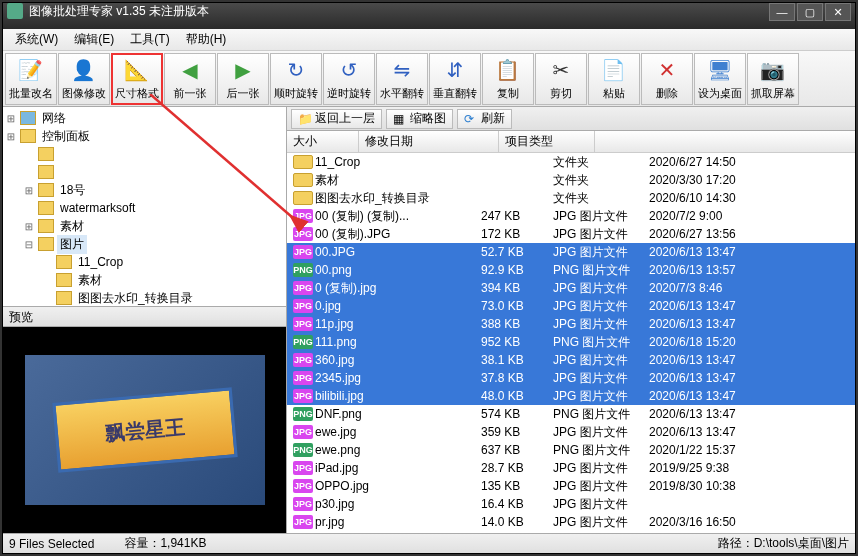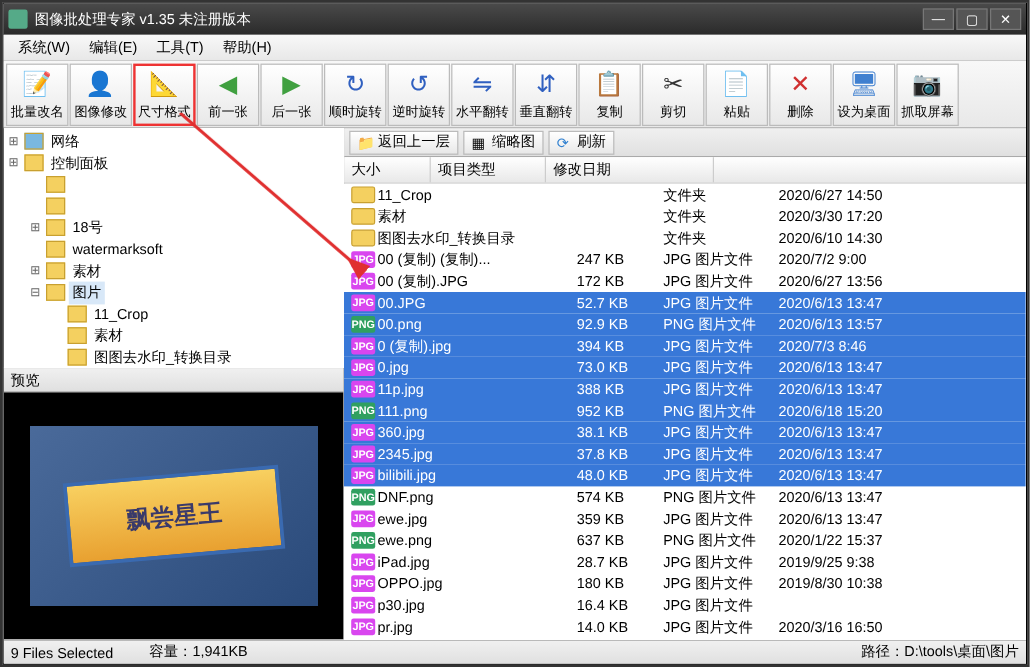--- a/index.html
+++ b/index.html
@@ -1,18 +1,18 @@
 <!DOCTYPE html>
 <html><head>
 <meta charset="utf-8">
 <style>
 *{margin:0;padding:0;box-sizing:border-box;font-family:"Microsoft YaHei",SimSun,sans-serif;font-size:12px}
 body{background:#333;width:858px;height:556px;overflow:hidden}
 .window{width:854px;height:552px;margin:2px;background:#fff;border:1px solid #000;display:flex;flex-direction:column}
-.titlebar{height:26px;background:linear-gradient(#4a4a4a,#2a2a2a);display:flex;align-items:center;padding:0 4px;color:#fff}
+.titlebar{height:26px;background:linear-gradient(#4a4a4a,#2a2a2a);display:flex;align-items:flex-start;padding:0 4px;color:#fff}
 .titlebar .icon{width:16px;height:16px;background:#5a8;border-radius:2px;margin-right:6px}
 .titlebar .title{flex:1;font-size:12px}
 .winbtns{display:flex;gap:2px}
 .winbtn{width:26px;height:18px;background:#555;color:#fff;display:flex;align-items:center;justify-content:center;font-size:11px;border:1px solid #777}
 .winbtn.close{background:#555}
 .menubar{height:22px;background:linear-gradient(#f8f8f8,#e8e8e8);display:flex;align-items:center;padding:0 4px;border-bottom:1px solid #ccc}
 .menuitem{padding:2px 8px;cursor:default}
 .toolbar{height:56px;background:linear-gradient(#f8f8f8,#e8e8e8);display:flex;align-items:center;padding:2px;border-bottom:1px solid #aaa;gap:1px}
 .tbtn{width:52px;height:52px;border:1px solid #bbb;background:linear-gradient(#fff,#e8e8e8);display:flex;flex-direction:column;align-items:center;justify-content:center;gap:2px;cursor:pointer}
 .tbtn.highlight{border:2px solid #e33}
@@ -215,22 +215,22 @@
             <span class="fi">▦</span>
             <span>缩略图</span>
           </div>
         <div class="fbtn">
             <span class="fi" style="color:#3080d0">⟳</span>
             <span>刷新</span>
           </div>
       </div>
       <div class="listhdr">
         <div class="col c-size">大小</div>
+        <div class="col c-date">修改日期</div>
         <div class="col c-type">项目类型</div>
-        <div class="col c-date">修改日期</div>
       </div>
       <div class="filelist" id="filelist">
           <div class="frow">
             <div class="fcell c-name">
               <span class="typeicon folder"></span>
               <span>11_Crop</span>
             </div>
             <div class="fcell c-size"></div>
             <div class="fcell c-type">文件夹</div>
             <div class="fcell c-date">2020/6/27 14:50</div>
@@ -386,21 +386,21 @@
             </div>
             <div class="fcell c-size">28.7 KB</div>
             <div class="fcell c-type">JPG 图片文件</div>
             <div class="fcell c-date">2019/9/25 9:38</div>
           </div>
           <div class="frow">
             <div class="fcell c-name">
               <span class="typeicon jpg">JPG</span>
               <span>OPPO.jpg</span>
             </div>
-            <div class="fcell c-size">180 KB</div>
+            <div class="fcell c-size">135 KB</div>
             <div class="fcell c-type">JPG 图片文件</div>
             <div class="fcell c-date">2019/8/30 10:38</div>
           </div>
           <div class="frow">
             <div class="fcell c-name">
               <span class="typeicon jpg">JPG</span>
               <span>p30.jpg</span>
             </div>
             <div class="fcell c-size">16.4 KB</div>
             <div class="fcell c-type">JPG 图片文件</div>

